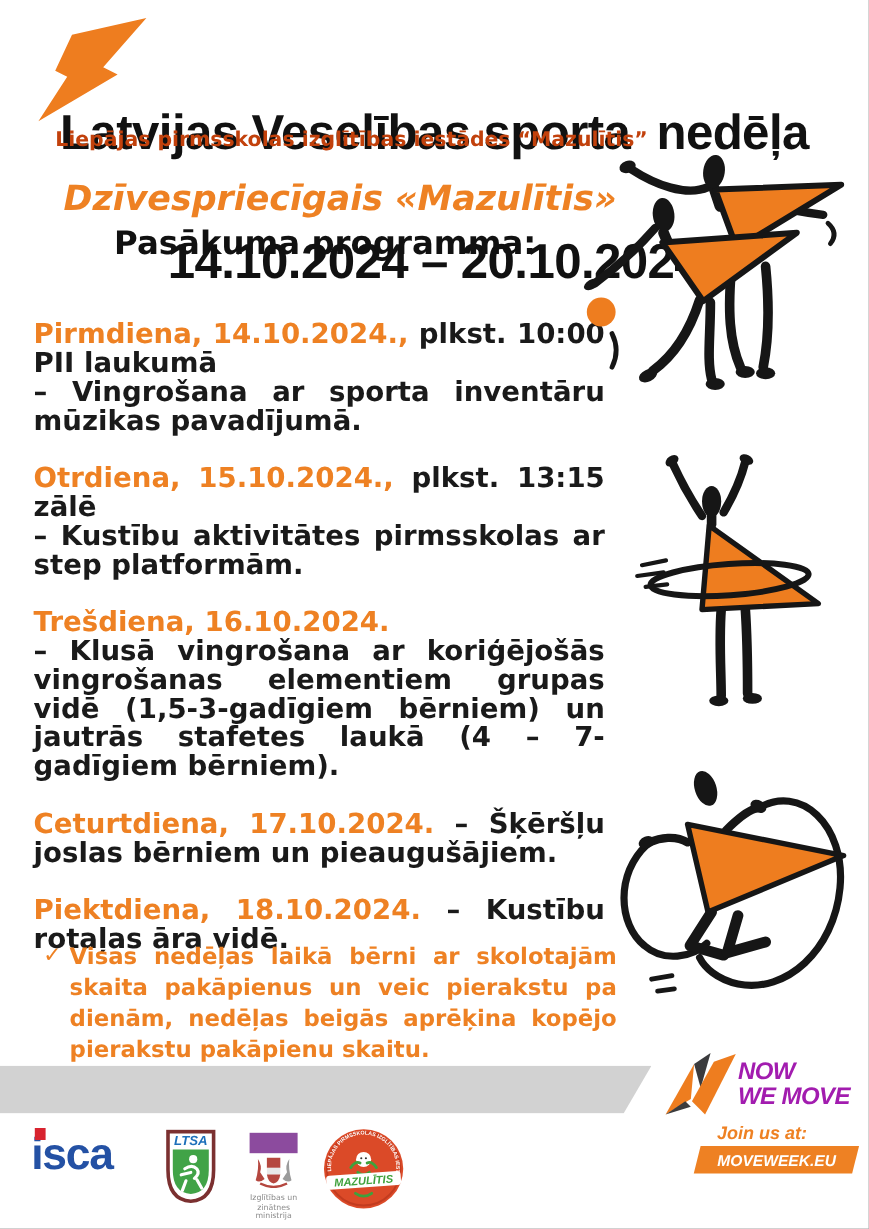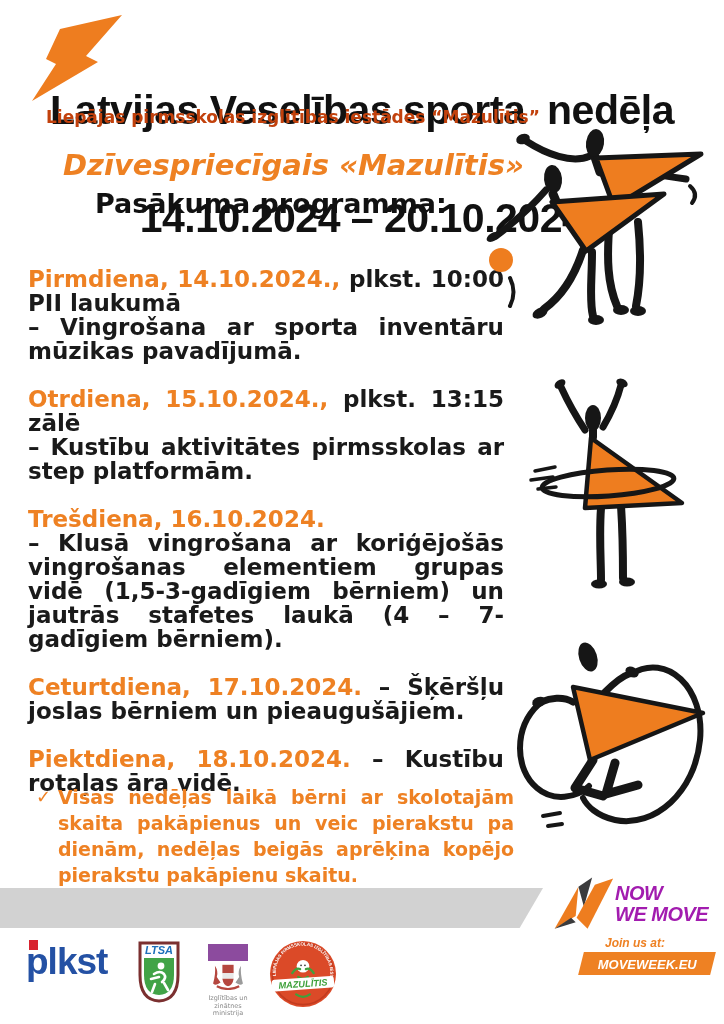--- a/index.html
+++ b/index.html
@@ -5,21 +5,21 @@
   html,body{margin:0;padding:0;background:#888;}
   .page{position:relative;width:724px;height:1024px;background:#ffffff;overflow:hidden;
         font-family:"DejaVu Sans",sans-serif;color:#1a1a1a;}
   
   .flash{position:absolute;left:22px;top:12px;width:105px;height:92px;}
   
   .titles{position:absolute;left:0;top:20px;width:724px;text-align:center;
           font-family:"Liberation Sans",sans-serif;font-weight:bold;color:#111;
           font-size:41px;line-height:36px;letter-spacing:-0.5px;white-space:pre-wrap;}
   .subtitle{position:absolute;left:46px;top:107px;font-size:17px;font-weight:bold;color:#c2410c;text-align:right;}
-  .slogan{position:absolute;left:63px;top:148px;font-size:29px;font-weight:bold;
+  .slogan{position:absolute;left:53px;top:148px;font-size:29px;font-weight:bold;
           font-style:italic;color:#ee8123;}
   .prog-head{position:absolute;left:95px;top:188px;font-size:27px;font-weight:bold;color:#111;}
   
   .program{position:absolute;left:28px;top:267px;width:476px;font-size:23px;line-height:24px;
            text-align:justify;}
   .entry{margin:0 0 24px 0;padding:0;}
   .day{color:#ee8123;font-weight:bold;}
   .etext{color:#1a1a1a;font-weight:bold;}
   .edetail{display:block;color:#1a1a1a;font-weight:bold;}
   
@@ -33,21 +33,21 @@
   
   .graybar{position:absolute;left:0;top:888px;width:543px;height:40px;background:#d2d2d2;
            clip-path:polygon(0 0,100% 0,95.7% 100%,0 100%);}
   
   .nwm{position:absolute;left:551px;top:874px;width:168px;}
   .nwm-top{display:flex;align-items:center;}
   .nwm-arrow{width:64px;height:60px;flex:0 0 64px;}
   .nwm-word{font-family:"Liberation Sans",sans-serif;font-style:italic;font-weight:900;
             color:#a21caf;font-size:20px;line-height:21px;letter-spacing:-0.5px;}
   .nwm-join{margin-top:2px;text-align:center;color:#ee8123;font-family:"Liberation Sans",sans-serif;
-            font-style:italic;font-weight:bold;font-size:12px;}
+            font-style:italic;font-weight:bold;font-size:15px;}
   .nwm-badge{margin:2px 0 0 30px;width:132px;background:#ee8123;transform:skewX(-14deg);
              padding:2px 0;text-align:center;}
   .nwm-badge span{display:inline-block;transform:skewX(14deg);color:#fff;
              font-family:"Liberation Sans",sans-serif;font-style:italic;font-weight:bold;font-size:13px;}
   
   .isca{position:absolute;left:26px;top:944px;font-family:"Liberation Sans",sans-serif;
         font-weight:900;color:#2451a4;font-size:37px;letter-spacing:-1px;line-height:36px;}
   .isca .dot{position:absolute;left:3px;top:-4px;width:9px;height:10px;background:#d8232f;}
   .ltsa{position:absolute;left:137px;top:941px;width:44px;height:62px;}
   .ministry{position:absolute;left:203px;top:944px;width:50px;text-align:center;}
@@ -178,21 +178,21 @@
       </div>
     </div>
     <div class="nwm-join">Join us at:</div>
     <div class="nwm-badge">
       <span>MOVEWEEK.EU</span>
     </div>
   </div>
 
   <div class="isca">
     <span class="dot"></span>
-    <span>plkst</span>
+    <span>isca</span>
   </div>
 
   <svg class="ltsa" viewBox="0 0 44 62">
     <path d="M3,2 h38 v32 q0,25 -19,26 q-19,-1 -19,-26 z" fill="#ffffff" stroke="#7b3030" stroke-width="3"></path>
     <text x="22" y="13" text-anchor="middle" font-family="Liberation Sans,sans-serif" font-weight="bold" font-style="italic" font-size="11" fill="#1d6fba">LTSA</text>
     <path d="M7,17 h30 v17 q0,19 -15,20 q-15,-1 -15,-20 z" fill="#41a347"></path>
     <circle cx="24" cy="25" r="3.4" fill="#ffffff"></circle>
     <path d="M17,33 q6,-4 10,0 q3,4 -2,8 M14,38 l8,-2 M27,42 l4,7 M18,43 l-3,8" stroke="#ffffff" stroke-width="2.6" fill="none" stroke-linecap="round"></path>
   </svg>
 

